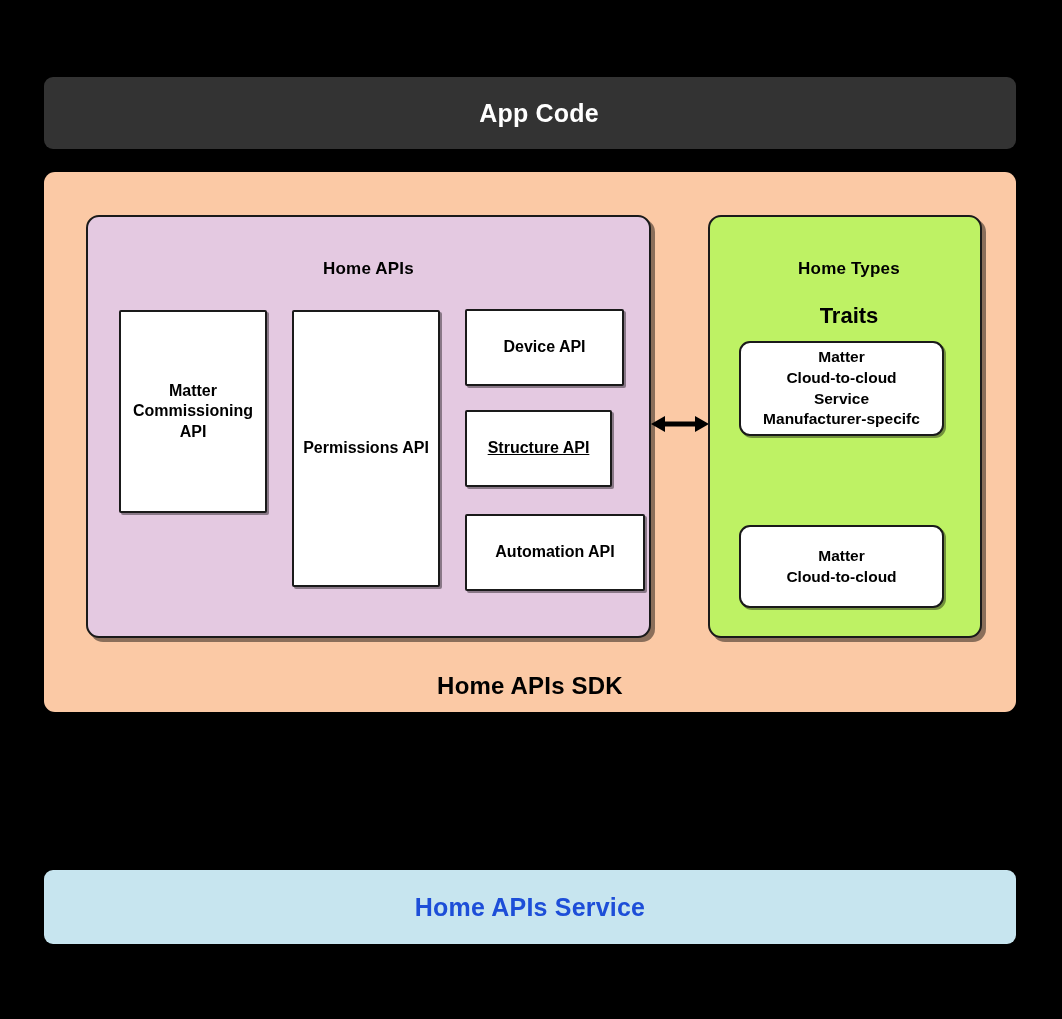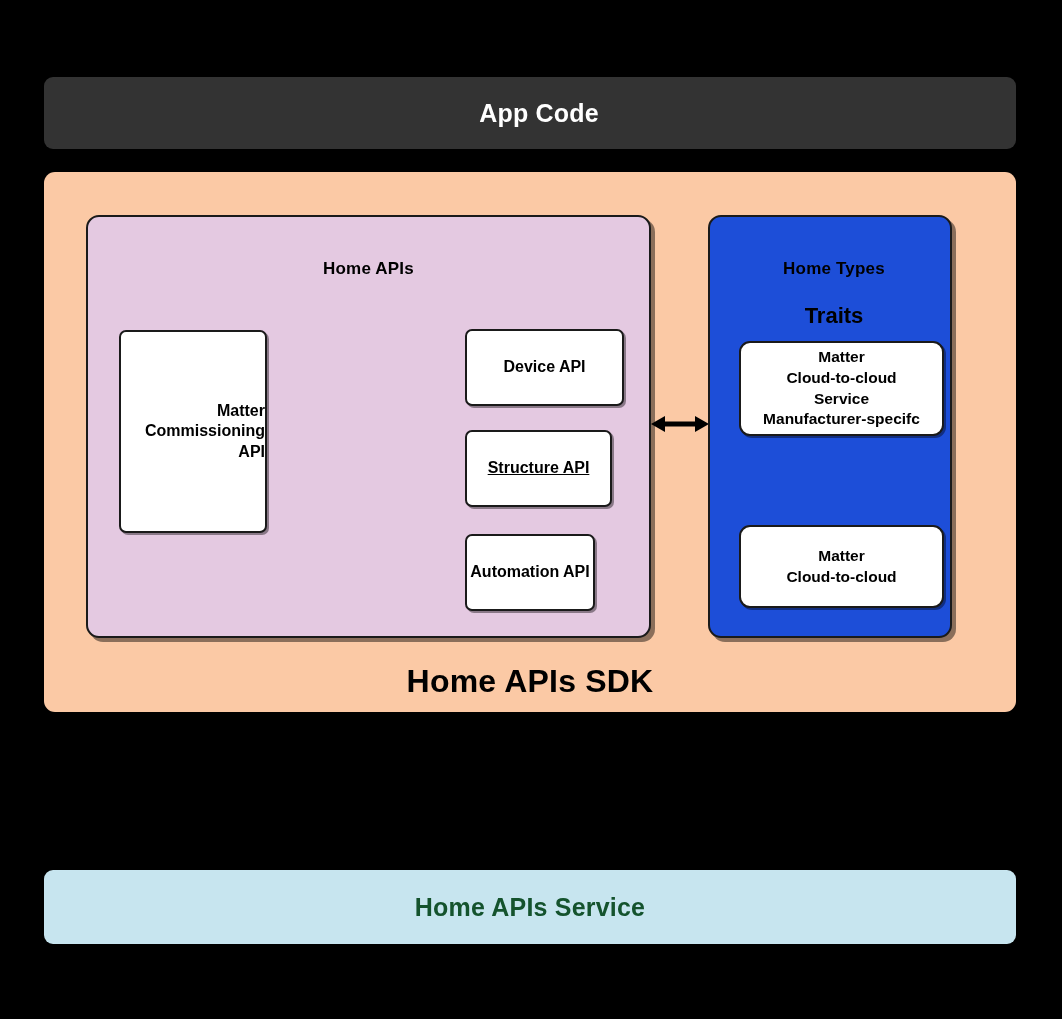--- a/index.html
+++ b/index.html
@@ -53,21 +53,21 @@
     width: 972px;
     height: 74px;
     background: #c7e5ef;
     border-radius: 9px;
     display: flex;
     align-items: center;
     justify-content: center;
     box-shadow: 3px 3px 0 rgba(0,0,0,0.35);
   }
   .service-bar .bar-label {
-    color: #14532d;
+    color: #1d4ed8;
     font-size: 25px;
     font-weight: bold;
     letter-spacing: 0.2px;
   }
 
   
   .sdk-container {
     position: absolute;
     left: 44px;
     top: 172px;
@@ -77,21 +77,21 @@
     border-radius: 11px;
     box-shadow: 3px 3px 0 rgba(0,0,0,0.35);
   }
 
   .sdk-caption {
     position: absolute;
     left: 0;
     right: 0;
     bottom: 12px;
     text-align: center;
-    font-size: 32px;
+    font-size: 24px;
     font-weight: bold;
     color: #000000;
     letter-spacing: 0.2px;
   }
 
   
   .home-apis-panel {
     position: absolute;
     left: 42px;
     top: 43px;
@@ -110,47 +110,46 @@
     color: #000000;
     margin-top: 42px;
     letter-spacing: 0.2px;
   }
 
   
   .api-card {
     position: absolute;
     background: #ffffff;
     border: 2px solid #1a1a1a;
-    border-radius: 7px;
-    box-sizing: border-box;
-    display: flex;
-    align-items: center;
-    justify-content: center;
-    text-align: right;
+    border-radius: 2px;
+    box-sizing: border-box;
+    display: flex;
+    align-items: center;
+    justify-content: center;
+    text-align: center;
     font-size: 16px;
     font-weight: bold;
     color: #000000;
     line-height: 1.27;
     box-shadow: 2px 2px 0 rgba(0,0,0,0.4);
-    margin-top: 20px;
   }
   .api-card.tall-1 { left: 31px;  top: 93px; width: 148px; height: 203px; }
   .api-card.tall-2 { left: 204px; top: 93px; width: 148px; height: 277px; }
   .api-card.small-1 { left: 377px; top: 92px;  width: 159px; height: 77px; }
   .api-card.small-2 { left: 377px; top: 193px; width: 147px; height: 77px; text-decoration: underline; }
-  .api-card.small-3 { left: 377px; top: 297px; width: 130px; height: 77px; }
+  .api-card.small-3 { left: 377px; top: 297px; width: 180px; height: 77px; }
 
   
   .home-types-panel {
     position: absolute;
     left: 664px;
     top: 43px;
-    width: 244px;
+    width: 274px;
     height: 423px;
-    background: #1d4ed8;
+    background: #bef264;
     border: 2.5px solid #1a1a1a;
     border-radius: 13px;
     box-sizing: border-box;
     box-shadow: 4px 4px 0 rgba(0,0,0,0.45);
     padding-left: 8px;
   }
   .section-heading {
     text-align: center;
     font-size: 22px;
     font-weight: bold;
@@ -203,20 +202,23 @@
       <div class="panel-title">Home APIs</div>
 
       <div class="api-card tall-1">
         <span class="card-lines">
           <span>Matter</span>
           <span>Commissioning</span>
           <span>API</span>
         </span>
       </div>
 
+      <div class="api-card tall-2">
+        <span>Permissions API</span>
+      </div>
 
       <div class="api-card small-1">
         <span>Device API</span>
       </div>
 
       <div class="api-card small-2">
         <span>Structure API</span>
       </div>
 
       <div class="api-card small-3">

